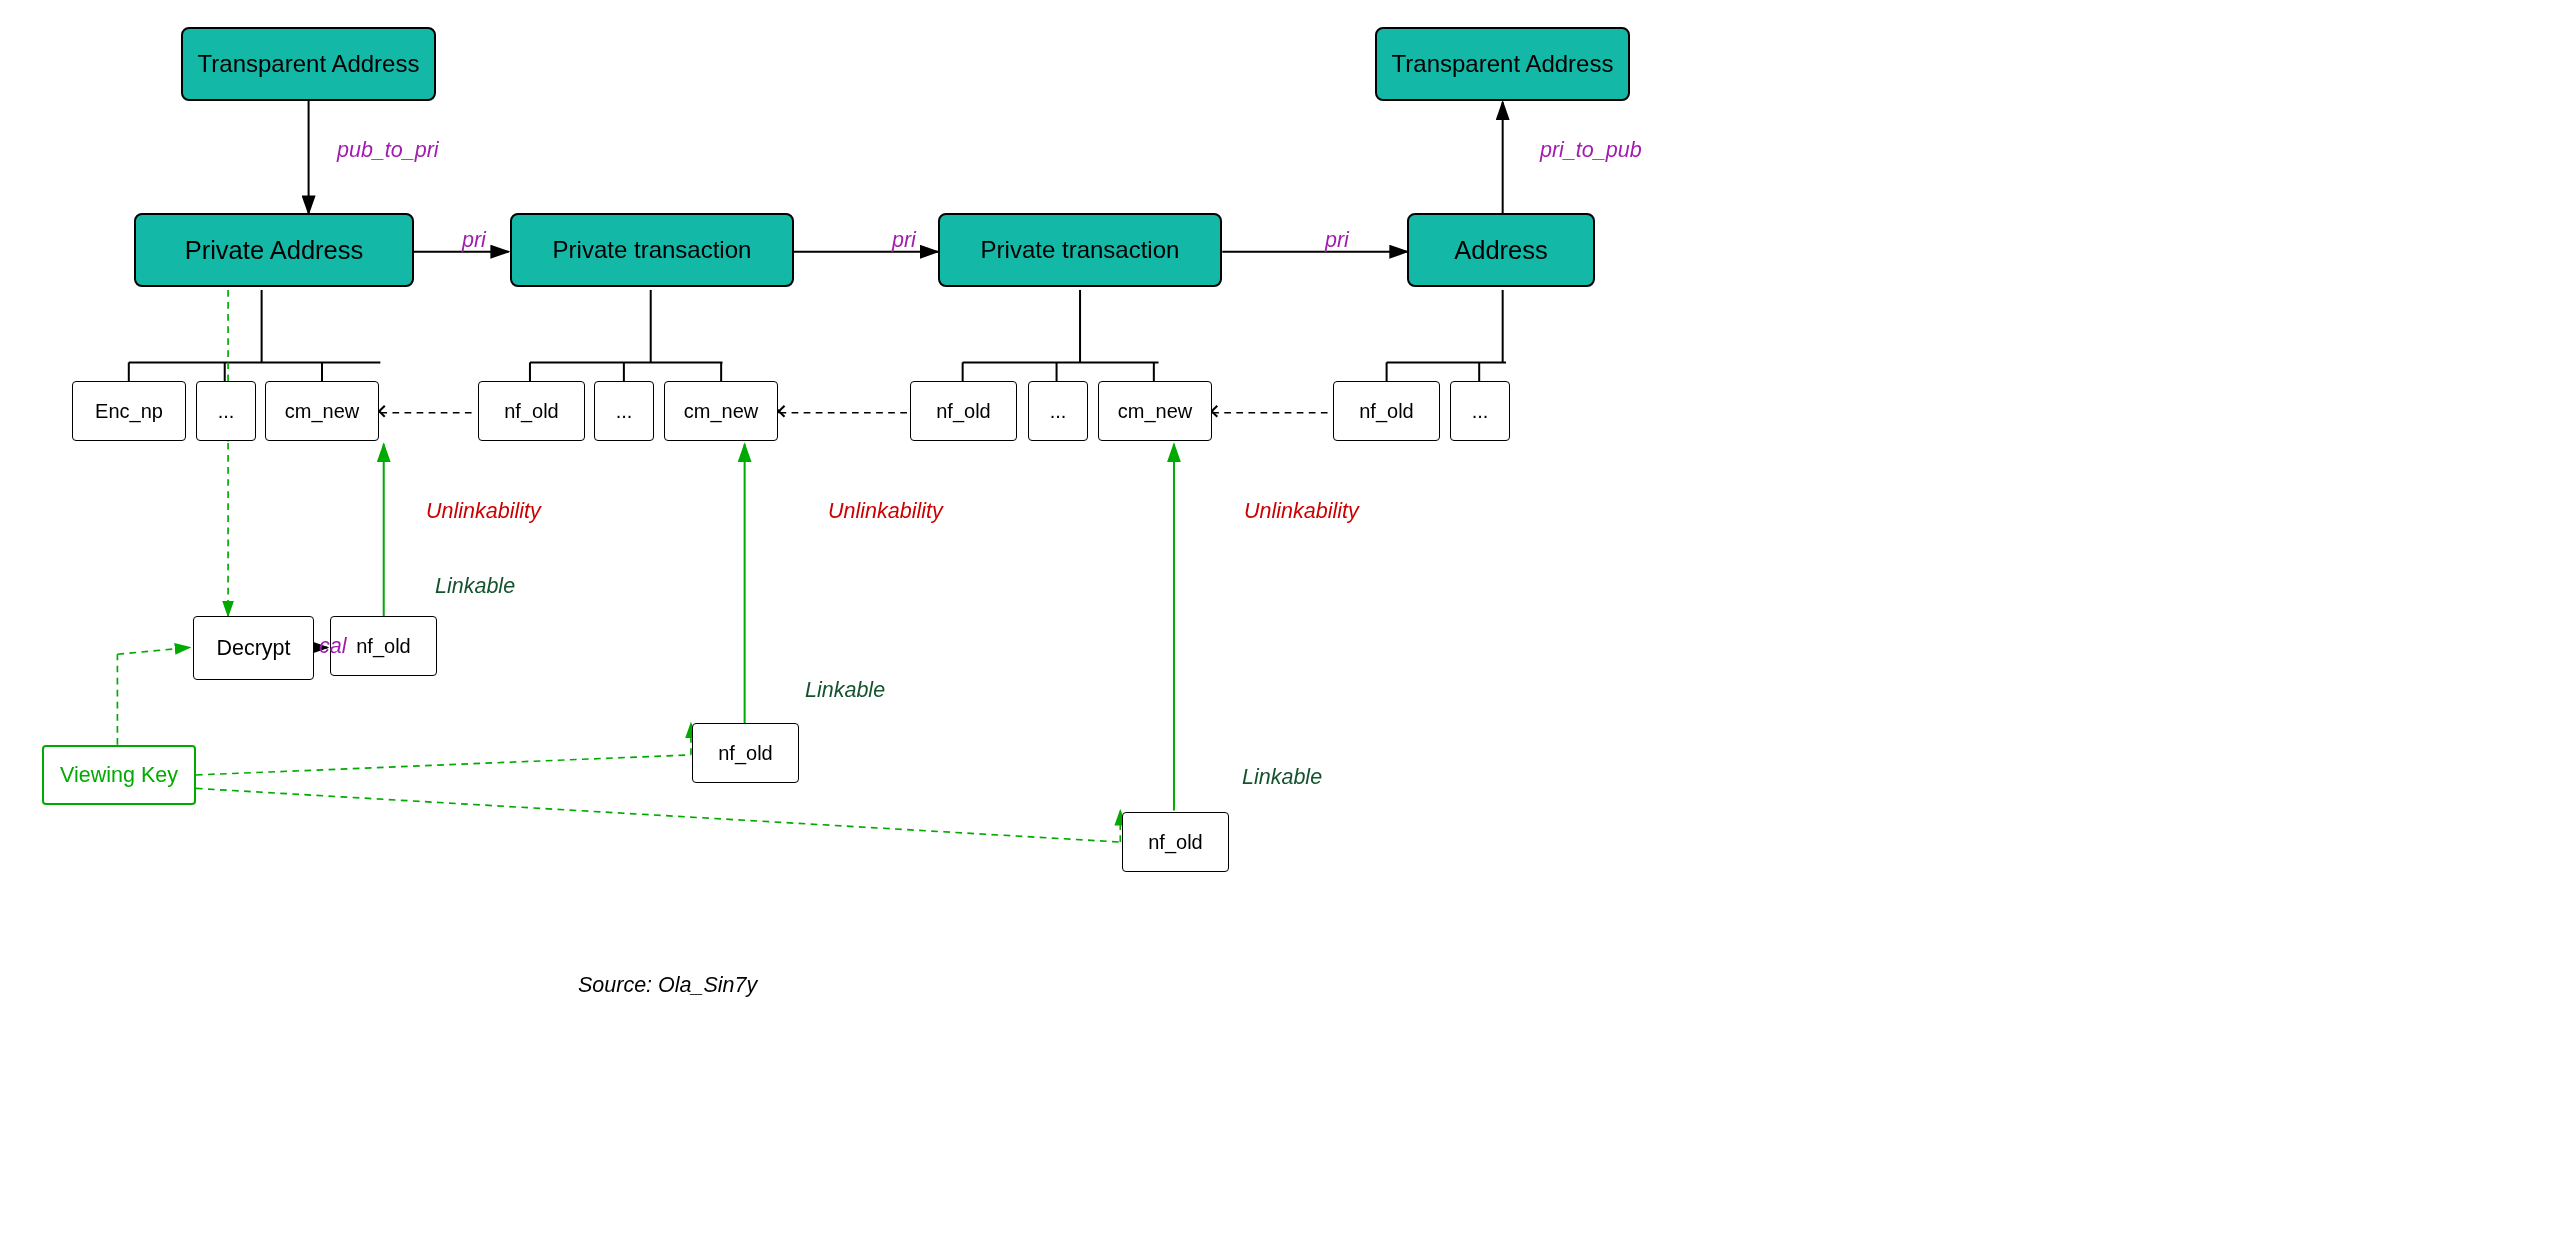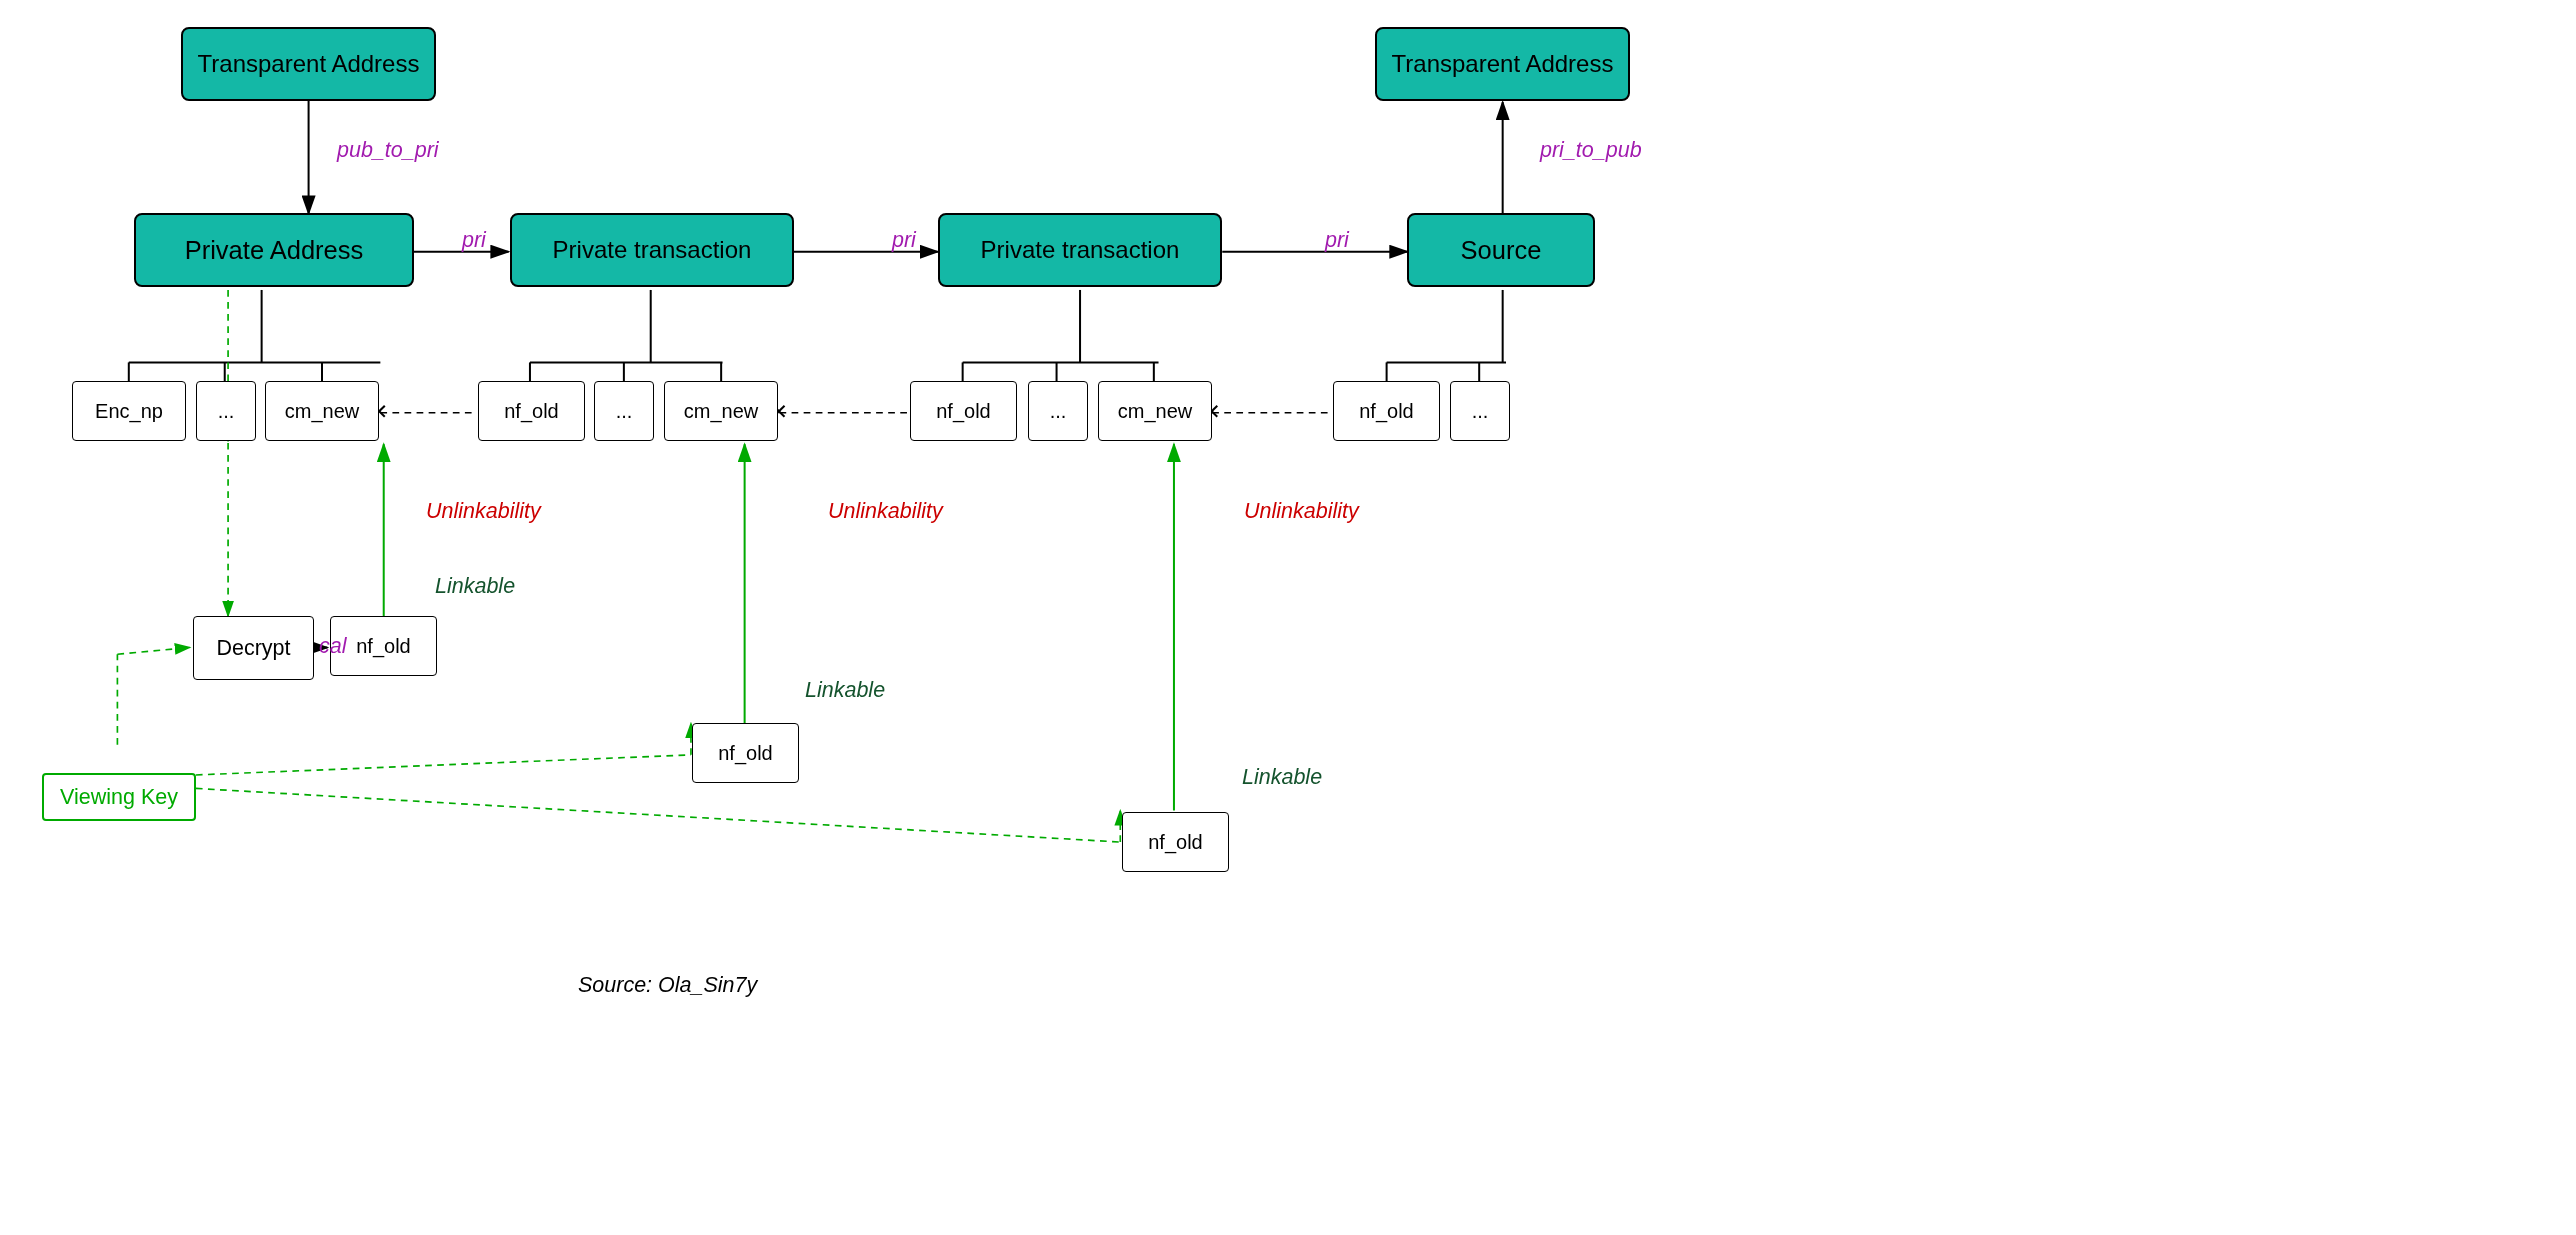--- a/index.html
+++ b/index.html
@@ -177,21 +177,21 @@
 
   <div class="node" style="left:510px; top:213px; width:284px; height:74px; font-size:24px;">
     <span>Private transaction</span>
   </div>
 
   <div class="node" style="left:938px; top:213px; width:284px; height:74px; font-size:24px;">
     <span>Private transaction</span>
   </div>
 
   <div class="node" style="left:1407px; top:213px; width:188px; height:74px; font-size:25.5px;">
-    <span>Source</span>
+    <span>Address</span>
   </div>
 
   <div class="node" style="left:1375px; top:27px; width:255px; height:74px; font-size:24px;">
     <span>Transparent Address</span>
   </div>
 
   <div class="node-small" style="left:72px; top:381px; width:114px; height:60px; font-size:20px;">
     <span>Enc_np</span>
   </div>
 
@@ -244,21 +244,21 @@
   </div>
 
   <div class="node-small" style="left:692px; top:723px; width:107px; height:60px; font-size:20px;">
     <span>nf_old</span>
   </div>
 
   <div class="node-small" style="left:1122px; top:812px; width:107px; height:60px; font-size:20px;">
     <span>nf_old</span>
   </div>
 
-  <div class="node-small node-green" style="left:42px; top:745px; width:154px; height:48px; font-size:21.5px; border-width:2px;margin-top:28px;">
+  <div class="node-small node-green" style="left:42px; top:745px; width:154px; height:60px; font-size:21.5px; border-width:2px;">
     <span style="color:#00aa00;">Viewing Key</span>
   </div>
 
   <div class="label" style="left:337px; top:138px;">
     <span>pub_to_pri</span>
   </div>
 
   <div class="label" style="left:462px; top:228px;">
     <span>pri</span>
   </div>

